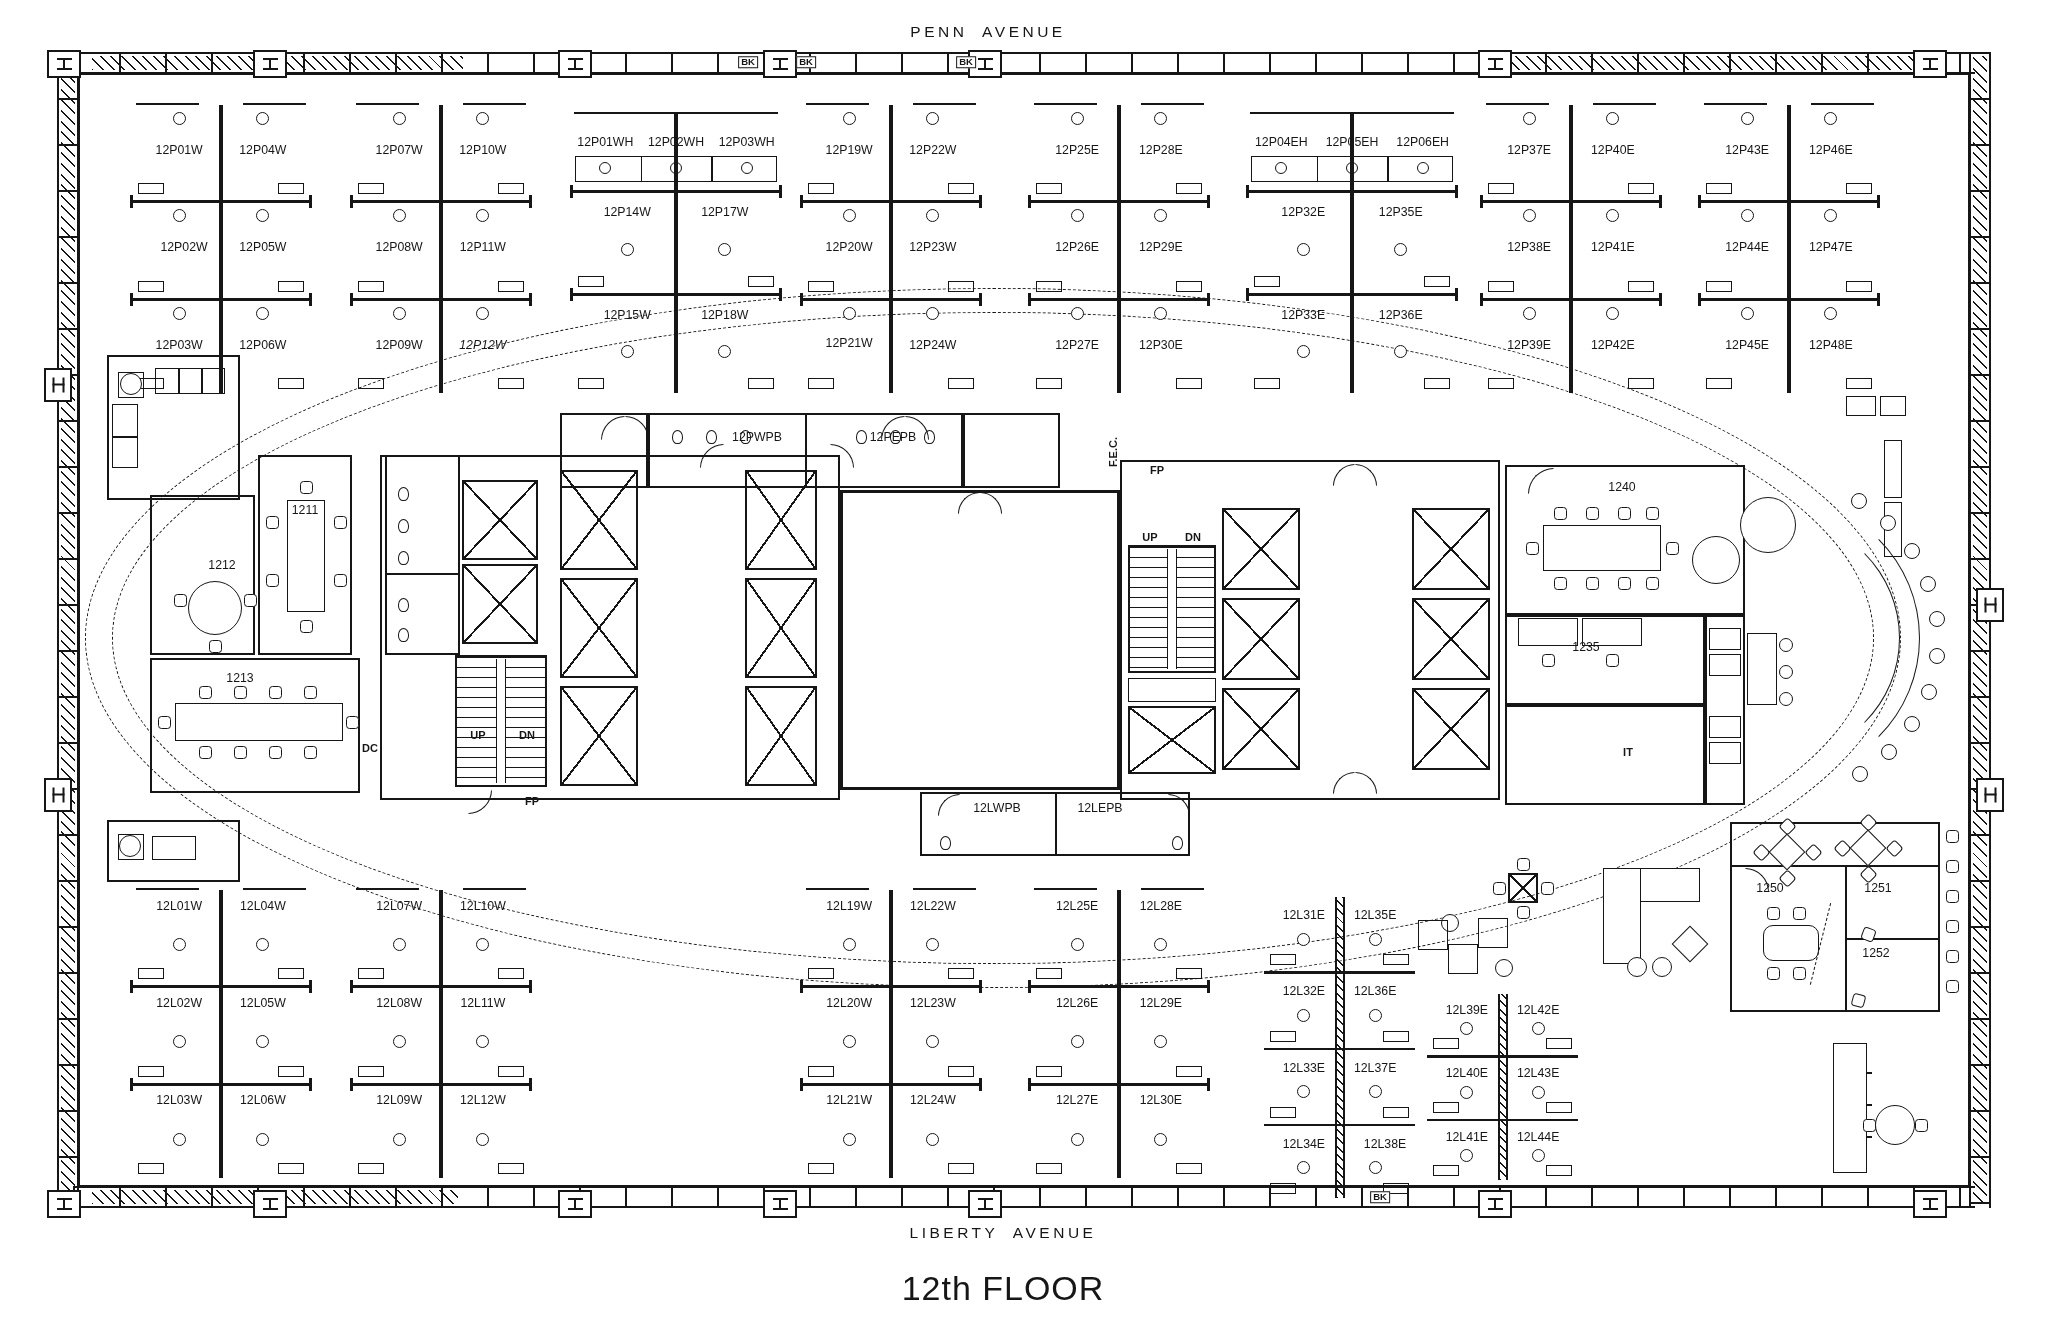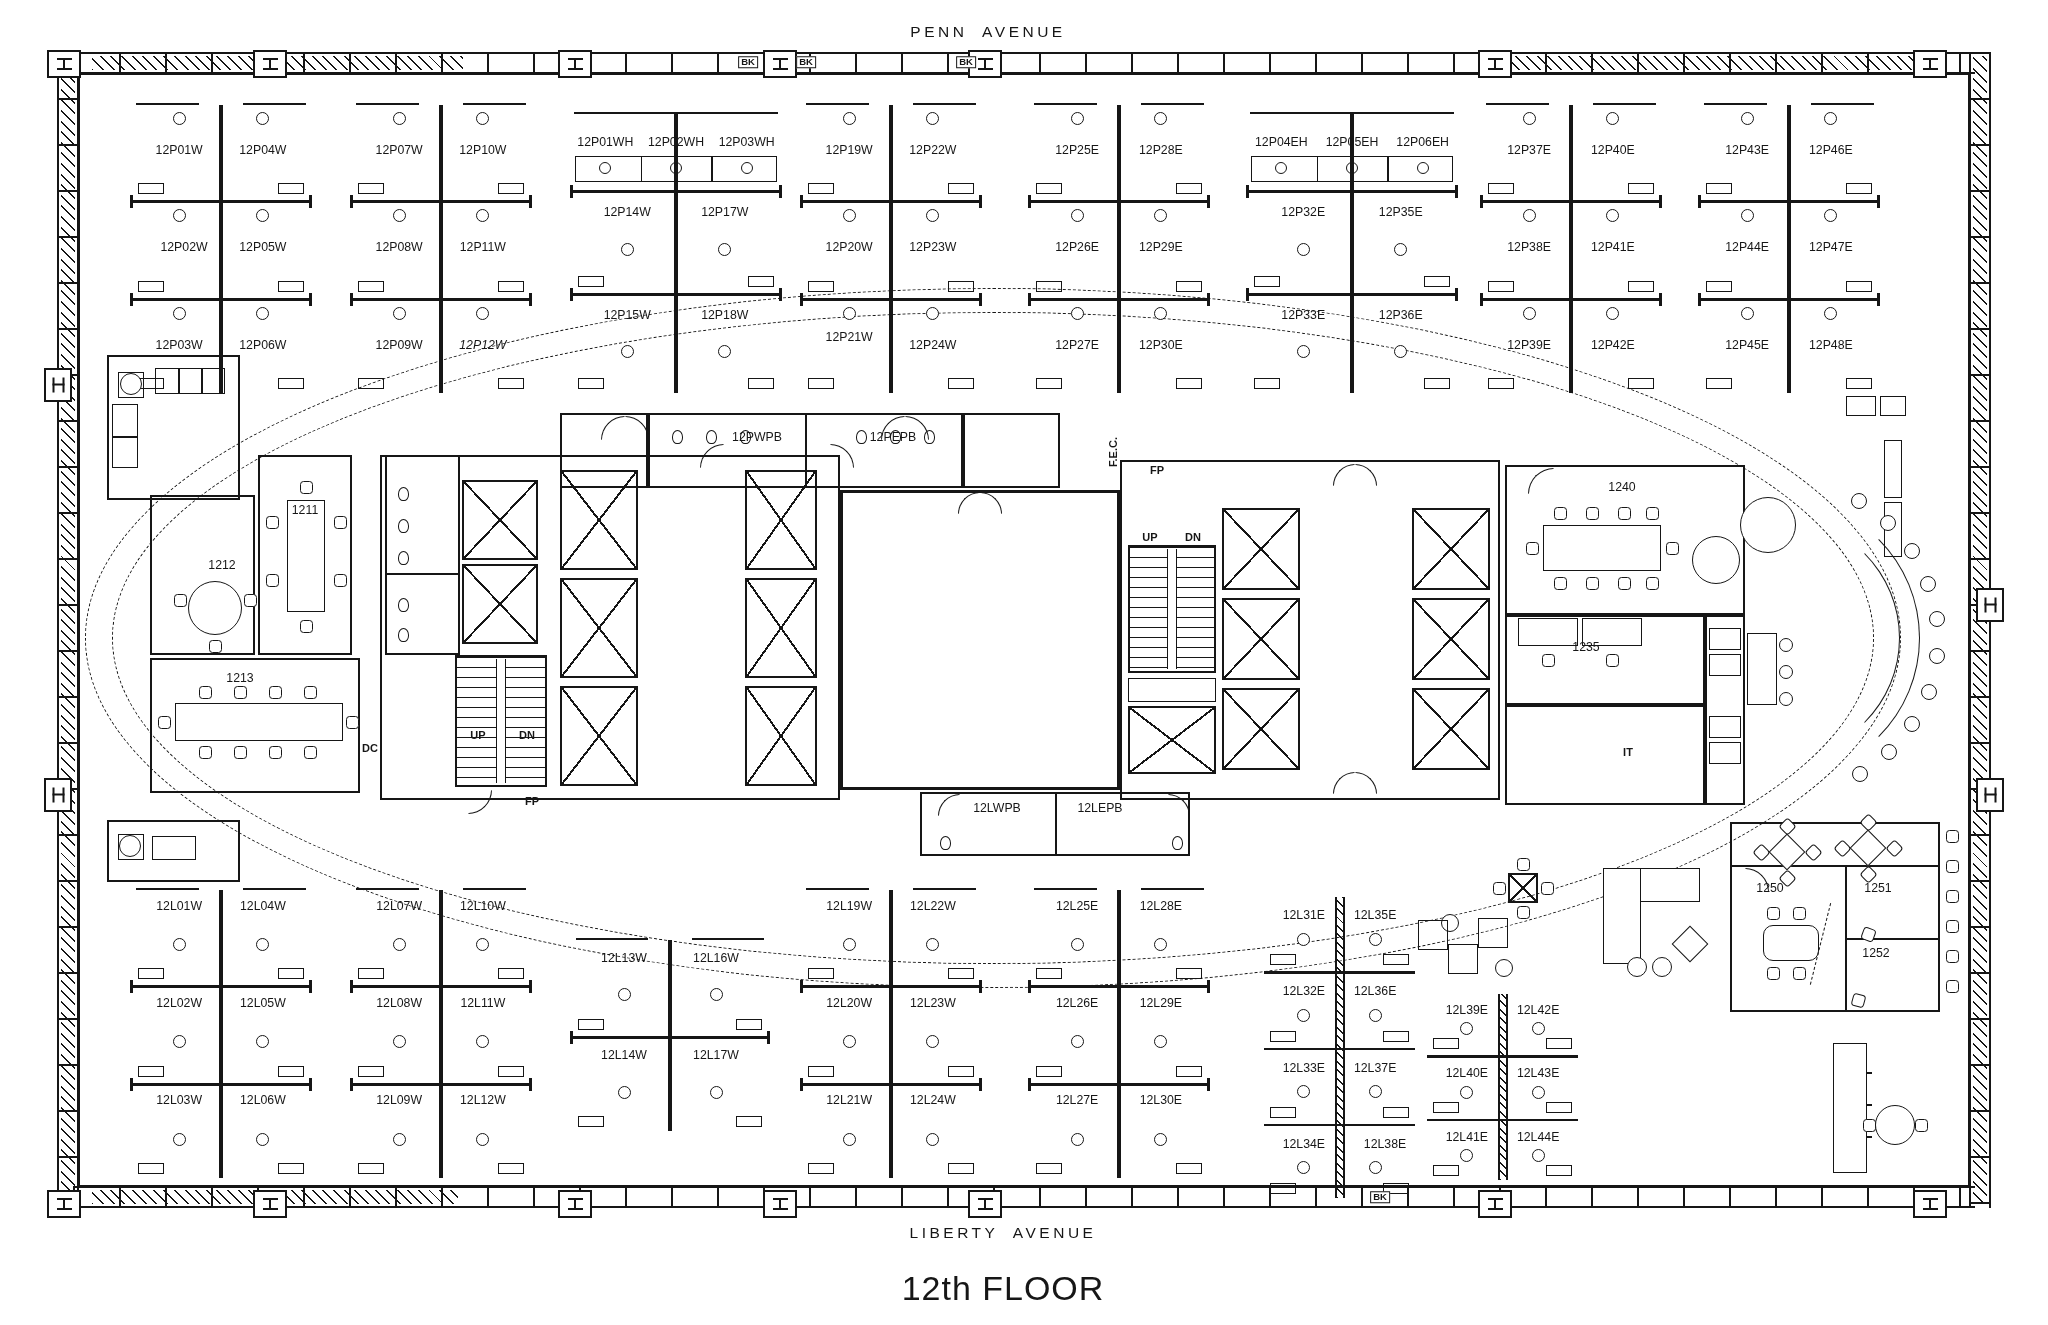--- a/index.html
+++ b/index.html
@@ -218,21 +218,21 @@
       <div class="abs ln" style="left: 179px; top: 92.3333px; width: 3px; height: 13px;"></div>
       <div class="abs lb" style="left: 49.14px; top: 144.267px;">12P20W</div>
       <div class="abs cc" style="left: 42.64px; top: 106.407px; width: 13px; height: 13px;"></div>
       <div class="abs tn" style="left: 8px; top: 177.667px; width: 26px; height: 11px;"></div>
       <div class="abs lb" style="left: 132.86px; top: 144.267px;">12P23W</div>
       <div class="abs cc" style="left: 126.36px; top: 106.407px; width: 13px; height: 13px;"></div>
       <div class="abs tn" style="left: 148px; top: 177.667px; width: 26px; height: 11px;"></div>
       <div class="abs ln" style="left: 2px; top: 194.667px; width: 178px; height: 3px;"></div>
       <div class="abs ln" style="left: 0px; top: 189.667px; width: 3px; height: 13px;"></div>
       <div class="abs ln" style="left: 179px; top: 189.667px; width: 3px; height: 13px;"></div>
-      <div class="abs lb" style="left: 49.14px; top: 234px;">12P21W</div>
+      <div class="abs lb" style="left: 49.14px; top: 240px;">12P21W</div>
       <div class="abs cc" style="left: 42.64px; top: 203.74px; width: 13px; height: 13px;"></div>
       <div class="abs tn" style="left: 8px; top: 275px; width: 26px; height: 11px;"></div>
       <div class="abs lb" style="left: 132.86px; top: 241.6px;">12P24W</div>
       <div class="abs cc" style="left: 126.36px; top: 203.74px; width: 13px; height: 13px;"></div>
       <div class="abs tn" style="left: 148px; top: 275px; width: 26px; height: 11px;"></div>
     </div>
     <div class="abs " style="left: 1028px; top: 103px; width: 182px; height: 292px;">
       <div class="abs ln" style="left: 6px; top: 0px; width: 63px; height: 2.4px;"></div>
       <div class="abs ln" style="left: 113px; top: 0px; width: 63px; height: 2.4px;"></div>
       <div class="abs ln" style="left: 89.3px; top: 2px; width: 3.4px; height: 288px;"></div>
@@ -400,40 +400,20 @@
       <div class="abs tn" style="left: 148px; top: 177.667px; width: 26px; height: 11px;"></div>
       <div class="abs ln" style="left: 2px; top: 194.667px; width: 178px; height: 3px;"></div>
       <div class="abs ln" style="left: 0px; top: 189.667px; width: 3px; height: 13px;"></div>
       <div class="abs ln" style="left: 179px; top: 189.667px; width: 3px; height: 13px;"></div>
       <div class="abs lb" style="left: 49.14px; top: 212.4px;">12L09W</div>
       <div class="abs cc" style="left: 42.64px; top: 244.62px; width: 13px; height: 13px;"></div>
       <div class="abs tn" style="left: 8px; top: 275px; width: 26px; height: 11px;"></div>
       <div class="abs lb" style="left: 132.86px; top: 212.4px;">12L12W</div>
       <div class="abs cc" style="left: 126.36px; top: 244.62px; width: 13px; height: 13px;"></div>
       <div class="abs tn" style="left: 148px; top: 275px; width: 26px; height: 11px;"></div>
-    </div>
-    <div class="abs " style="left: 570px; top: 938px; width: 200px; height: 195px;">
-      <div class="abs ln" style="left: 6px; top: 0px; width: 72px; height: 2.4px;"></div>
-      <div class="abs ln" style="left: 122px; top: 0px; width: 72px; height: 2.4px;"></div>
-      <div class="abs ln" style="left: 98.3px; top: 2px; width: 3.4px; height: 191px;"></div>
-      <div class="abs lb" style="left: 54px; top: 19.7px;">12L13W</div>
-      <div class="abs cc" style="left: 47.5px; top: 50.05px; width: 13px; height: 13px;"></div>
-      <div class="abs tn" style="left: 8px; top: 80.5px; width: 26px; height: 11px;"></div>
-      <div class="abs lb" style="left: 146px; top: 19.7px;">12L16W</div>
-      <div class="abs cc" style="left: 139.5px; top: 50.05px; width: 13px; height: 13px;"></div>
-      <div class="abs tn" style="left: 166px; top: 80.5px; width: 26px; height: 11px;"></div>
-      <div class="abs ln" style="left: 2px; top: 97.5px; width: 196px; height: 3px;"></div>
-      <div class="abs ln" style="left: 0px; top: 92.5px; width: 3px; height: 13px;"></div>
-      <div class="abs ln" style="left: 197px; top: 92.5px; width: 3px; height: 13px;"></div>
-      <div class="abs lb" style="left: 54px; top: 117.2px;">12L14W</div>
-      <div class="abs cc" style="left: 47.5px; top: 147.55px; width: 13px; height: 13px;"></div>
-      <div class="abs tn" style="left: 8px; top: 178px; width: 26px; height: 11px;"></div>
-      <div class="abs lb" style="left: 146px; top: 117.2px;">12L17W</div>
-      <div class="abs cc" style="left: 139.5px; top: 147.55px; width: 13px; height: 13px;"></div>
-      <div class="abs tn" style="left: 166px; top: 178px; width: 26px; height: 11px;"></div>
     </div>
     <div class="abs " style="left: 800px; top: 888px; width: 182px; height: 292px;">
       <div class="abs ln" style="left: 6px; top: 0px; width: 63px; height: 2.4px;"></div>
       <div class="abs ln" style="left: 113px; top: 0px; width: 63px; height: 2.4px;"></div>
       <div class="abs ln" style="left: 89.3px; top: 2px; width: 3.4px; height: 288px;"></div>
       <div class="abs lb" style="left: 49.14px; top: 17.7333px;">12L19W</div>
       <div class="abs cc" style="left: 42.64px; top: 49.9533px; width: 13px; height: 13px;"></div>
       <div class="abs tn" style="left: 8px; top: 80.3333px; width: 26px; height: 11px;"></div>
       <div class="abs lb" style="left: 132.86px; top: 17.7333px;">12L22W</div>
       <div class="abs cc" style="left: 126.36px; top: 49.9533px; width: 13px; height: 13px;"></div>

